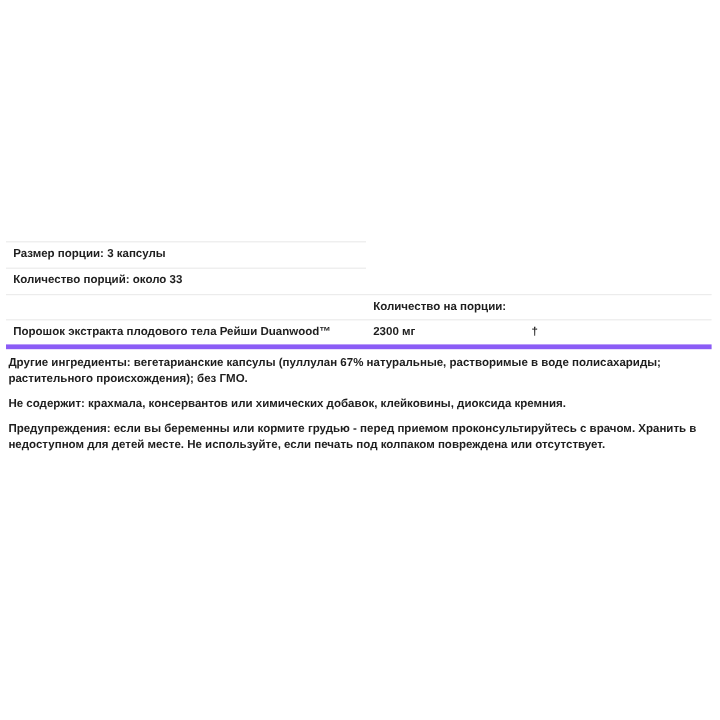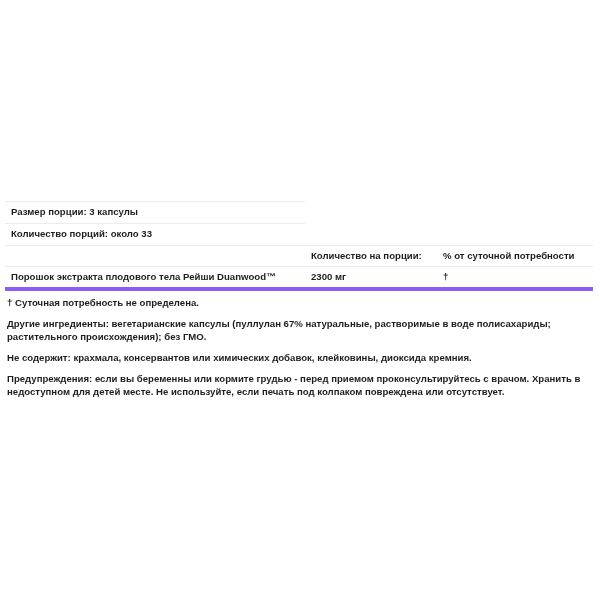--- a/index.html
+++ b/index.html
@@ -64,29 +64,27 @@
 <div class="facts">
   <div class="row short">
     <span class="cell c1">Размер порции: 3 капсулы</span>
   </div>
   <div class="row short">
     <span class="cell c1">Количество порций:  около 33</span>
   </div>
   <div class="row header">
     <span class="cell c1"></span>
     <span class="cell c2">Количество на порции:</span>
-    <span class="cell c3">% от суточной потребности</span>
   </div>
   <div class="row item">
     <span class="cell c1">Порошок экстракта плодового тела Рейши Duanwood™</span>
     <span class="cell c2">2300 мг</span>
     <span class="cell c3">†</span>
   </div>
 </div>
 
 <div class="notes">
-  <p>† Суточная потребность не определена.</p>
   <p>Другие ингредиенты: вегетарианские капсулы (пуллулан 67% натуральные, растворимые в воде полисахариды;
 растительного происхождения); без ГМО.</p>
   <p>Не содержит: крахмала, консервантов или химических добавок, клейковины, диоксида кремния.</p>
   <p>Предупреждения: если вы беременны или кормите грудью - перед приемом проконсультируйтесь с врачом. Хранить в
 недоступном для детей месте. Не используйте, если печать под колпаком повреждена или отсутствует.</p>
 </div>
 
 </body></html>

